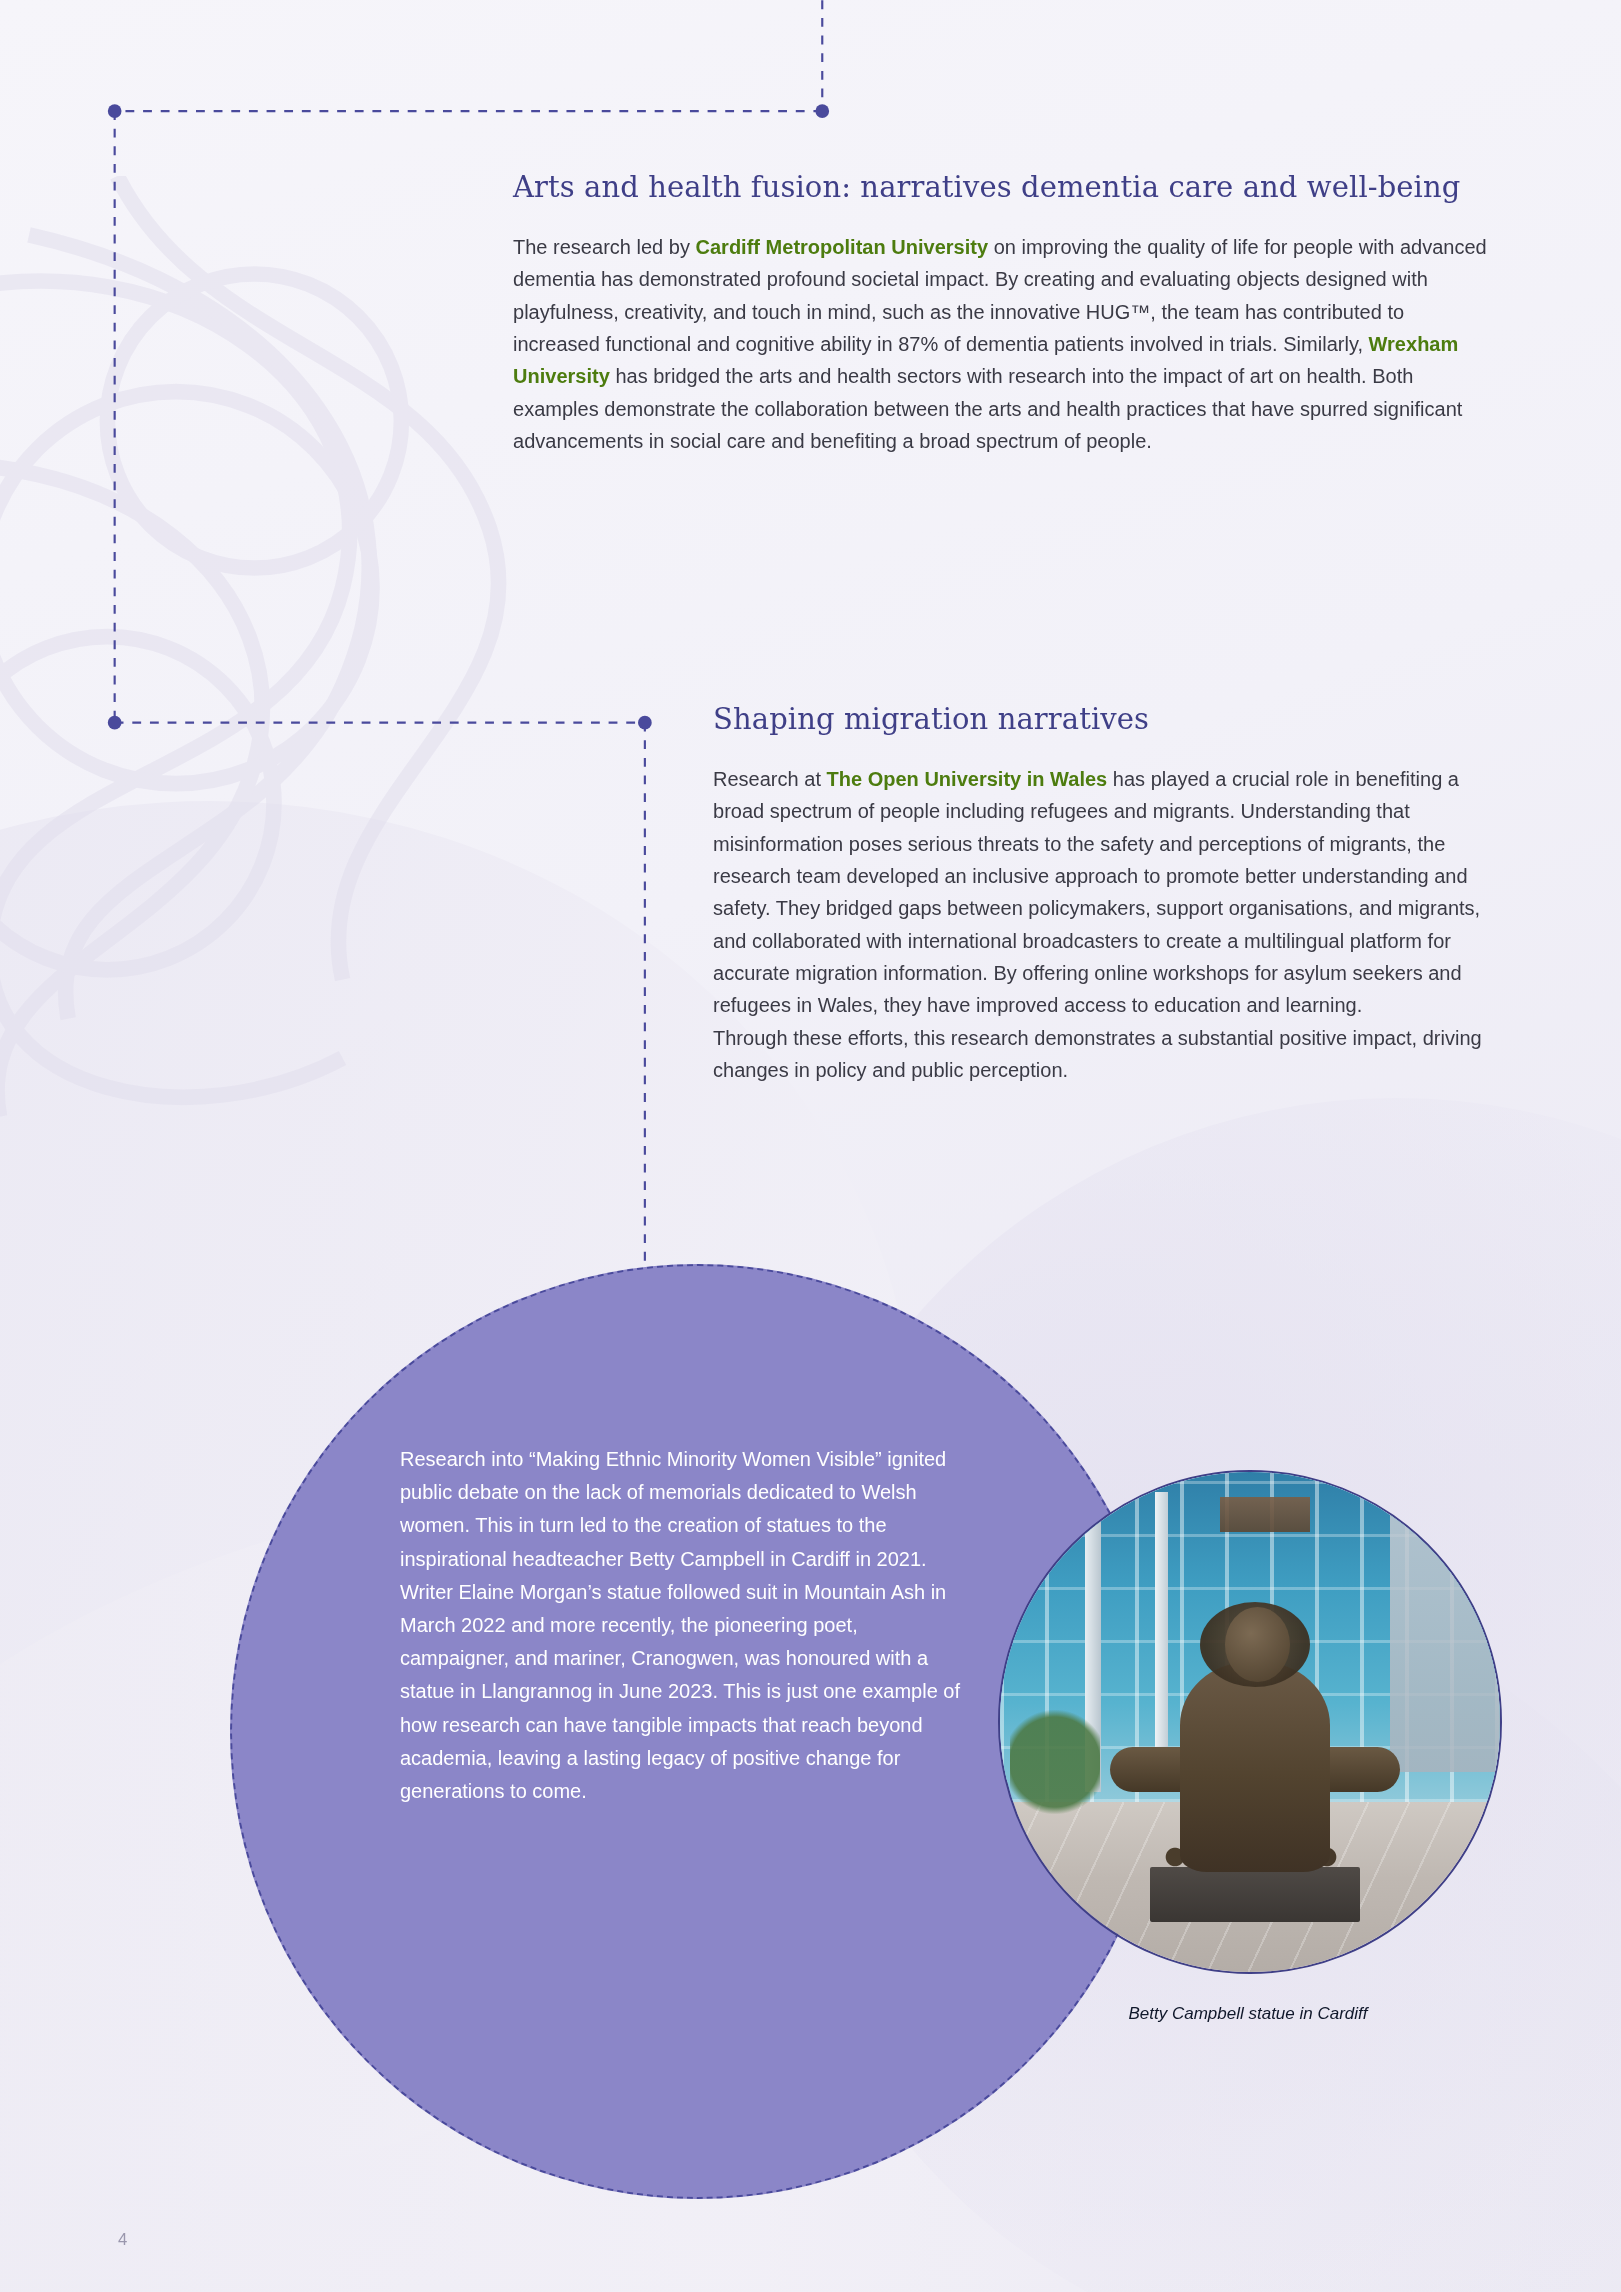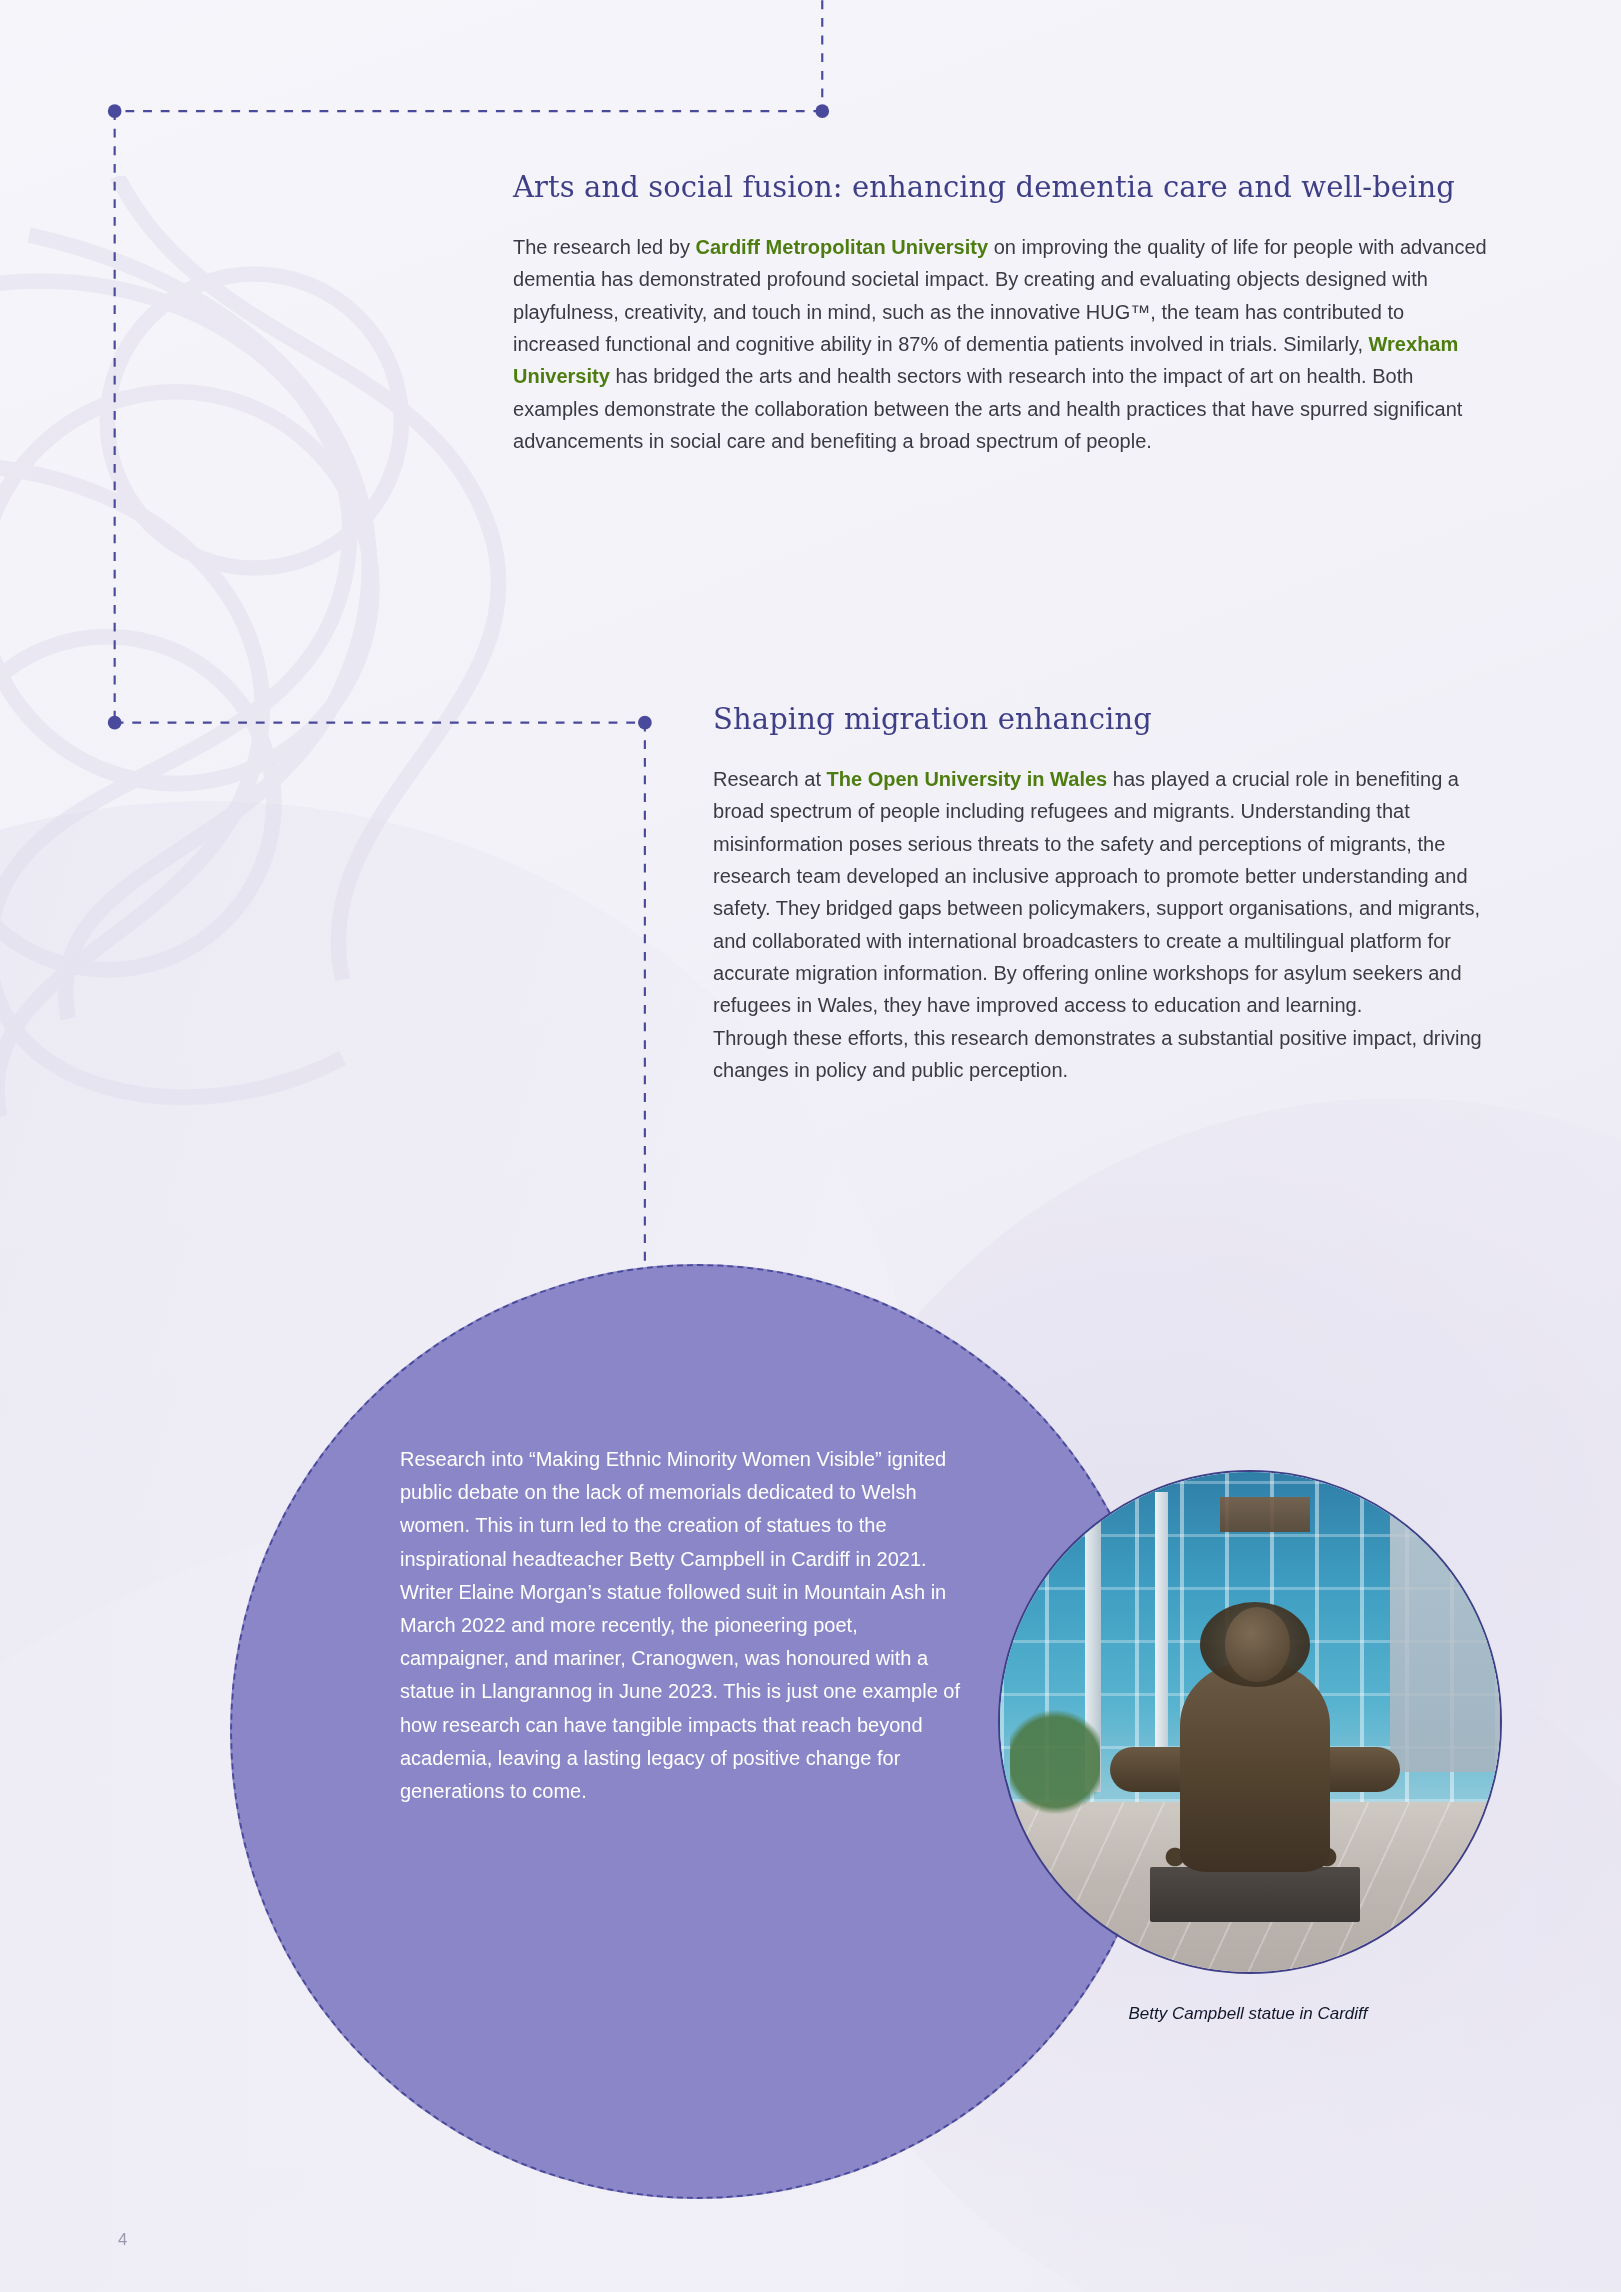--- a/index.html
+++ b/index.html
@@ -300,26 +300,26 @@
   </g>
   <circle cx="839" cy="113" r="7" fill="#4a4a9c"></circle>
   <circle cx="117" cy="113" r="7" fill="#4a4a9c"></circle>
   <circle cx="117" cy="737" r="7" fill="#4a4a9c"></circle>
   <circle cx="658" cy="737" r="7" fill="#4a4a9c"></circle>
 </svg>
 
 <div class="content">
 
   <section class="block-1">
-    <h2 class="section-title">Arts and social fusion: enhancing dementia care and well-being</h2>
+    <h2 class="section-title">Arts and health fusion: narratives dementia care and well-being</h2>
     <p class="body">The research led by <b>Cardiff Metropolitan University</b> on improving the quality of life for people with advanced dementia has demonstrated profound societal impact. By creating and evaluating objects designed with playfulness, creativity, and touch in mind, such as the innovative HUG™, the team has contributed to increased functional and cognitive ability in 87% of dementia patients involved in trials. Similarly, <b>Wrexham University</b> has bridged the arts and health sectors with research into the impact of art on health. Both examples demonstrate the collaboration between the arts and health practices that have spurred significant advancements in social care and benefiting a broad spectrum of people.</p>
   </section>
 
   <section class="block-2">
-    <h2 class="section-title">Shaping migration enhancing</h2>
+    <h2 class="section-title">Shaping migration narratives</h2>
     <p class="body">Research at <b>The Open University in Wales</b> has played a crucial role in benefiting a broad spectrum of people including refugees and migrants. Understanding that misinformation poses serious threats to the safety and perceptions of migrants, the research team developed an inclusive approach to promote better understanding and safety. They bridged gaps between policymakers, support organisations, and migrants, and collaborated with international broadcasters to create a multilingual platform for accurate migration information. By offering online workshops for asylum seekers and refugees in Wales, they have improved access to education and learning.</p>
     <p class="body tail-1">Through these efforts, this research demonstrates a substantial positive impact, driving changes in policy and public perception.</p>
   </section>
 
   <div class="purple-circle"></div>
   <div class="circle-text">Research into <b>“Making Ethnic Minority Women Visible”</b> ignited public debate on the lack of memorials dedicated to Welsh women. This in turn led to the creation of statues to the inspirational headteacher Betty Campbell in Cardiff in 2021. Writer Elaine Morgan’s statue followed suit in Mountain Ash in March 2022 and more recently, the pioneering poet, campaigner, and mariner, Cranogwen, was honoured with a statue in Llangrannog in June 2023. This is just one example of how research can have tangible impacts that reach beyond academia, leaving a lasting legacy of positive change for generations to come.</div>
 
   <div class="photo-wrap">
     <div class="photo">
       <div class="sky"></div>

